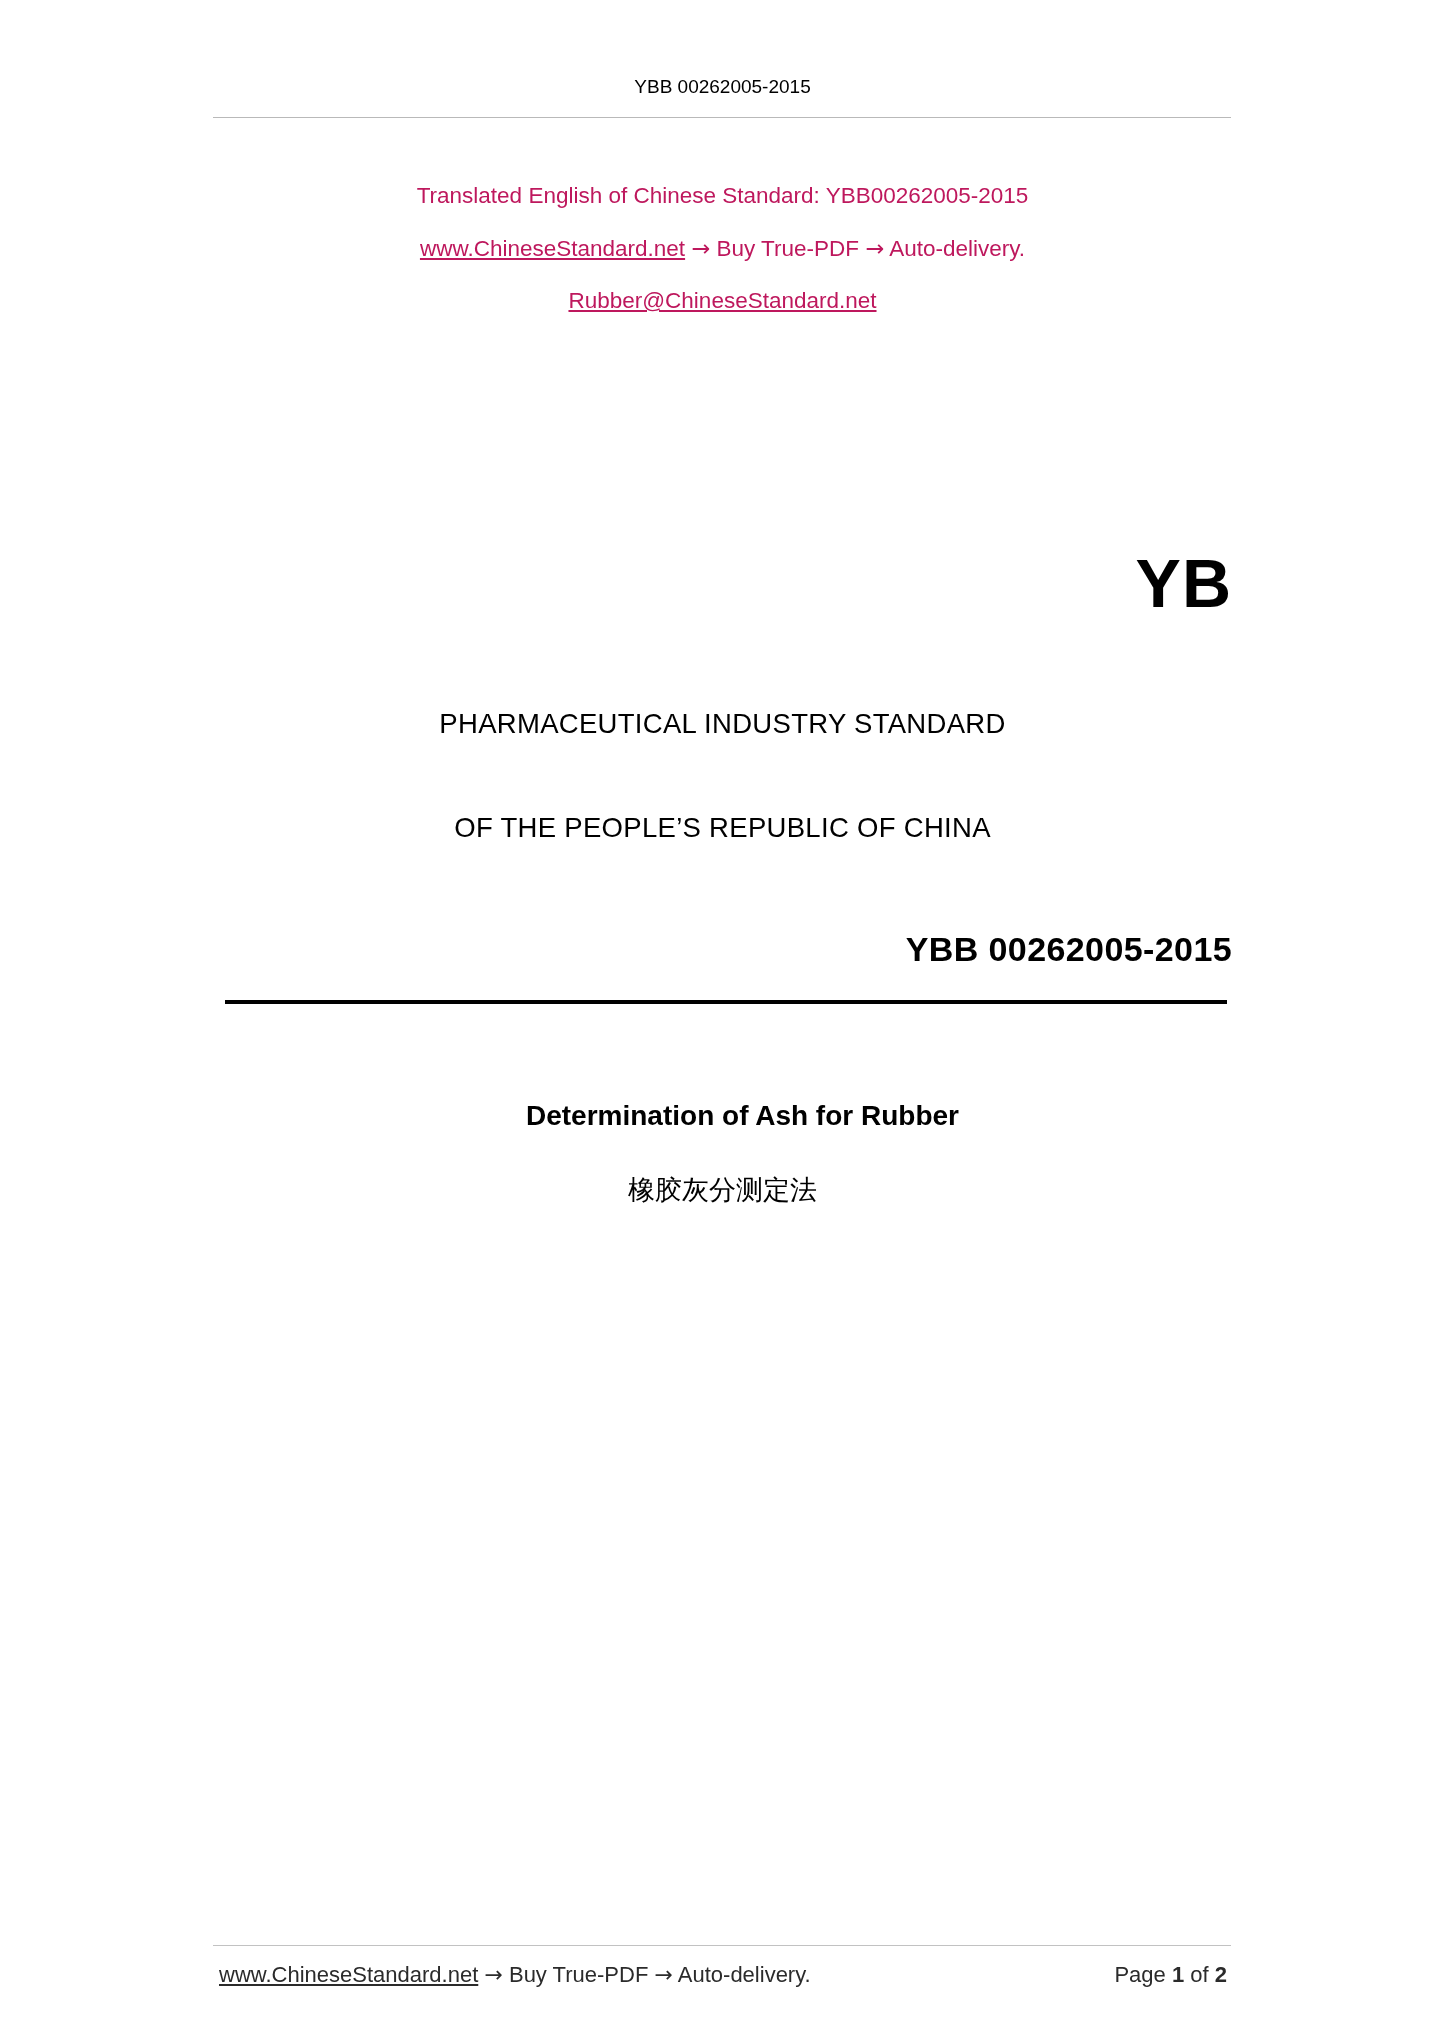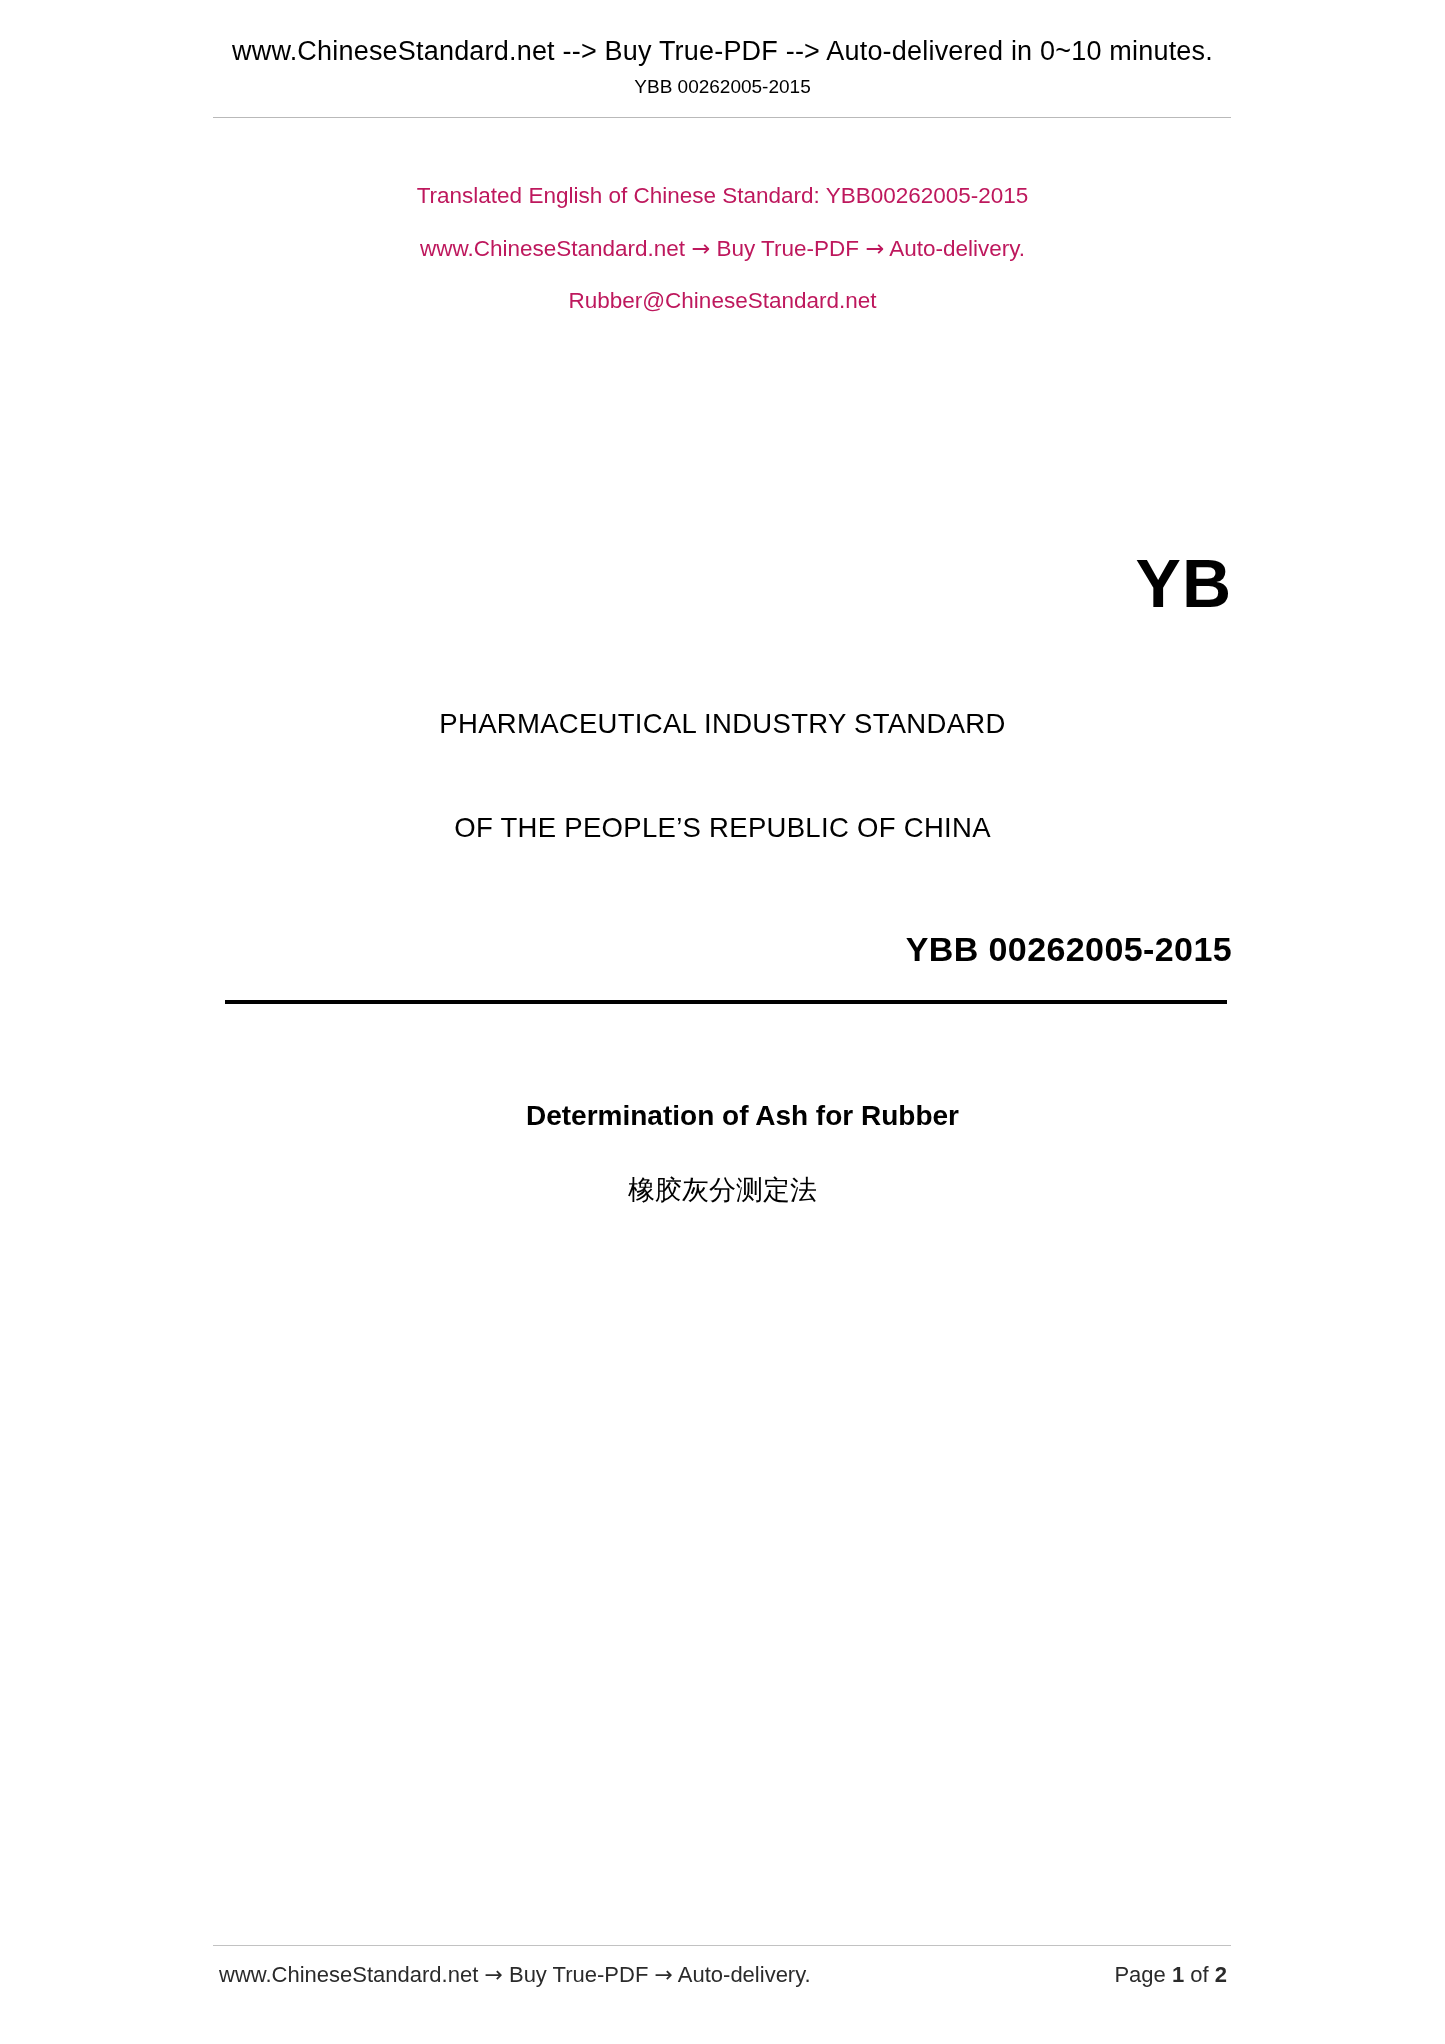--- a/index.html
+++ b/index.html
@@ -60,21 +60,21 @@
     left: 0;
     width: 100%;
     text-align: center;
   }
   .intro-line {
     font-size: 22.5px;
     line-height: 52px;
     color: #be185d;
     white-space: nowrap;
   }
-  .u { }
+  .u { text-decoration: underline; }
   .arrow { font-family: "DejaVu Sans", sans-serif; }
 
   
   .yb-logo {
     position: absolute;
     top: 540px;
     right: 213px;
     font-size: 68px;
     font-weight: bold;
     letter-spacing: 1px;
@@ -173,21 +173,20 @@
     top: 0;
     white-space: nowrap;
   }
   .footer-right b { font-weight: bold; }
 </style>
 </head>
 <body>
 
 <div class="page">
 
-  <div class="top-banner">www.ChineseStandard.net --&gt; Buy True-PDF --&gt; Auto-delivered in 0~10 minutes.</div>
   <div class="top-code">YBB 00262005-2015</div>
   <div class="header-rule"></div>
 
   <div class="intro">
     <div class="intro-line">Translated English of Chinese Standard: YBB00262005-2015</div>
     <div class="intro-line">
       <span class="u">www.ChineseStandard.net</span>
       <span class="arrow">→</span>
       <span>Buy True-PDF</span>
       <span class="arrow">→</span>

